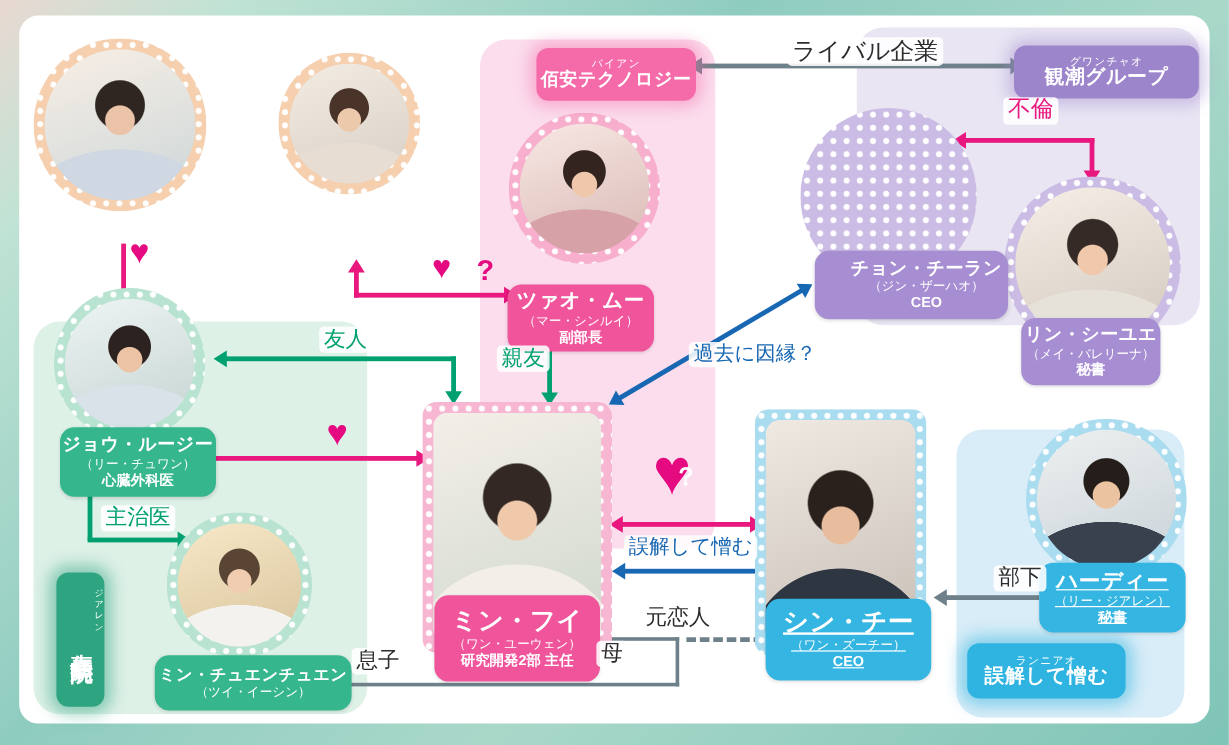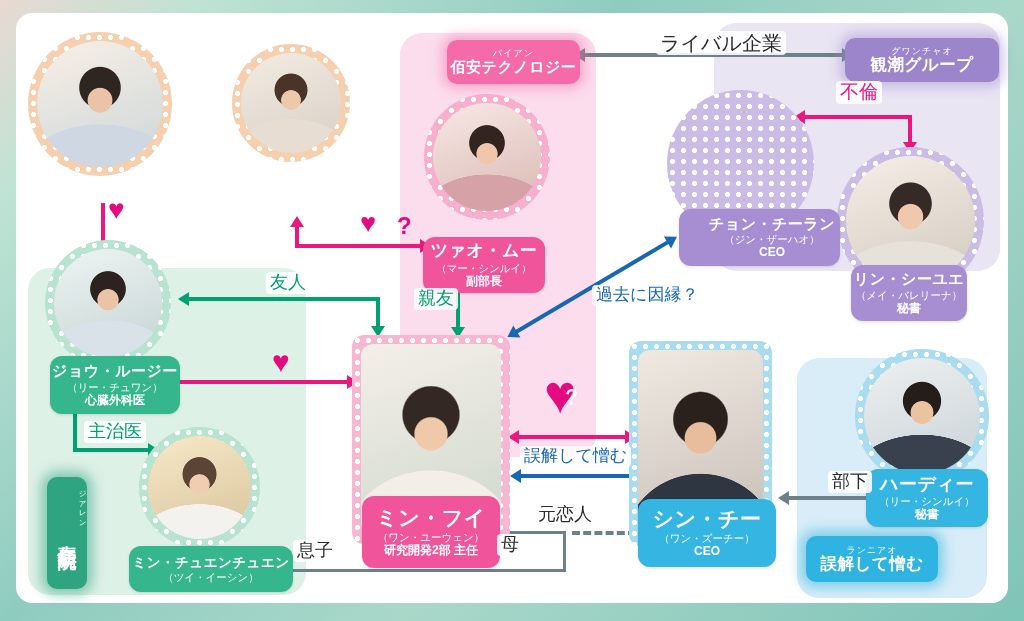--- a/index.html
+++ b/index.html
@@ -26,21 +26,21 @@
   
   .plabel{position:absolute;border-radius:12px;color:#fff;display:flex;flex-direction:column;
     align-items:center;justify-content:center;text-align:center;line-height:1.15;padding:2px 2px;
     box-shadow:0 1px 3px rgba(0,0,0,0.12);z-index:6;}
   .pname{font-weight:bold;letter-spacing:0.5px;}
   .pactor{font-size:10.5px;margin-top:1px;}
   .prole{font-size:12px;font-weight:bold;margin-top:1px;}
   .fs20{font-size:21px;} .fs18{font-size:18px;} .fs17{font-size:17px;}
   .fs15{font-size:15px;} .fs14{font-size:13.5px;}
   .c-orange{background:#f0a064;} .c-pink{background:#f0559c;} .c-green{background:#35b68d;}
-  .c-purple{background:#a78ed2;} .c-blue{background:#35b5e2;}
+  .c-purple{background:#a78ed2;} .c-blue{background:#35b5e2;text-decoration:underline;}
   
   .cbox{position:absolute;border-radius:10px;color:#fff;text-align:center;display:flex;
     flex-direction:column;align-items:center;justify-content:center;line-height:1.05;z-index:6;}
   .cfuri{font-size:9px;letter-spacing:1px;}
   .cname{font-size:16.5px;font-weight:bold;letter-spacing:0.5px;}
   .glow-pink{background:#f56ba9;box-shadow:0 0 12px 5px rgba(245,107,169,0.45);}
   .glow-purple{background:#9d85cb;box-shadow:0 0 12px 5px rgba(157,133,203,0.45);}
   .glow-blue{background:#2fb3e0;box-shadow:0 0 12px 6px rgba(47,179,224,0.5);}
   .glow-green{background:#2ea481;box-shadow:0 0 12px 6px rgba(46,164,129,0.5);}
   .vert{writing-mode:vertical-rl;text-orientation:upright;}
@@ -123,21 +123,21 @@
     <div class="vl greenl col-green" style="left:440px;top:261px;height:54px;">
         <span class="ah ah-u"></span>
         <span class="ah ah-d"></span>
       </div>
     <div class="rlabel t-green" style="left:398px;top:275px;">親友</div>
 
     <div class="diag bluel col-blue" style="left:500px;top:317px;width:177px;transform:rotate(-30.6deg);">
         <span class="ah ah-l"></span>
         <span class="ah ah-r"></span>
       </div>
-    <div class="rlabel t-blue" style="left:576px;top:272px;">過去に因縁？</div>
+    <div class="rlabel t-blue" style="left:558px;top:272px;">過去に因縁？</div>
 
     <div class="hl bluel col-blue" style="left:504px;top:461px;width:110px;">
         <span class="ah ah-l"></span>
       </div>
     <div class="rlabel t-blue" style="left:504px;top:433px;">誤解して憎む</div>
 
     <div class="hl pinkl col-pink" style="left:502px;top:422px;width:108px;">
         <span class="ah ah-l"></span>
         <span class="ah ah-r"></span>
       </div>
@@ -243,18 +243,18 @@
       <div class="pactor">（ワン・ユーウェン）</div>
       <div class="prole">研究開発2部 主任</div>
     </div>
     <div class="plabel c-blue" style="left:622px;top:486px;width:134px;height:64px;">
       <div class="pname fs20">シン・チー</div>
       <div class="pactor">（ワン・ズーチー）</div>
       <div class="prole">CEO</div>
     </div>
     <div class="plabel c-blue" style="left:850px;top:456px;width:118px;height:54px;">
       <div class="pname fs18">ハーディー</div>
-      <div class="pactor">（リー・シンルイ）</div>
+      <div class="pactor">（リー・ジアレン）</div>
       <div class="prole">秘書</div>
     </div>
 
   </div>
 </div>
 
 </body></html>

